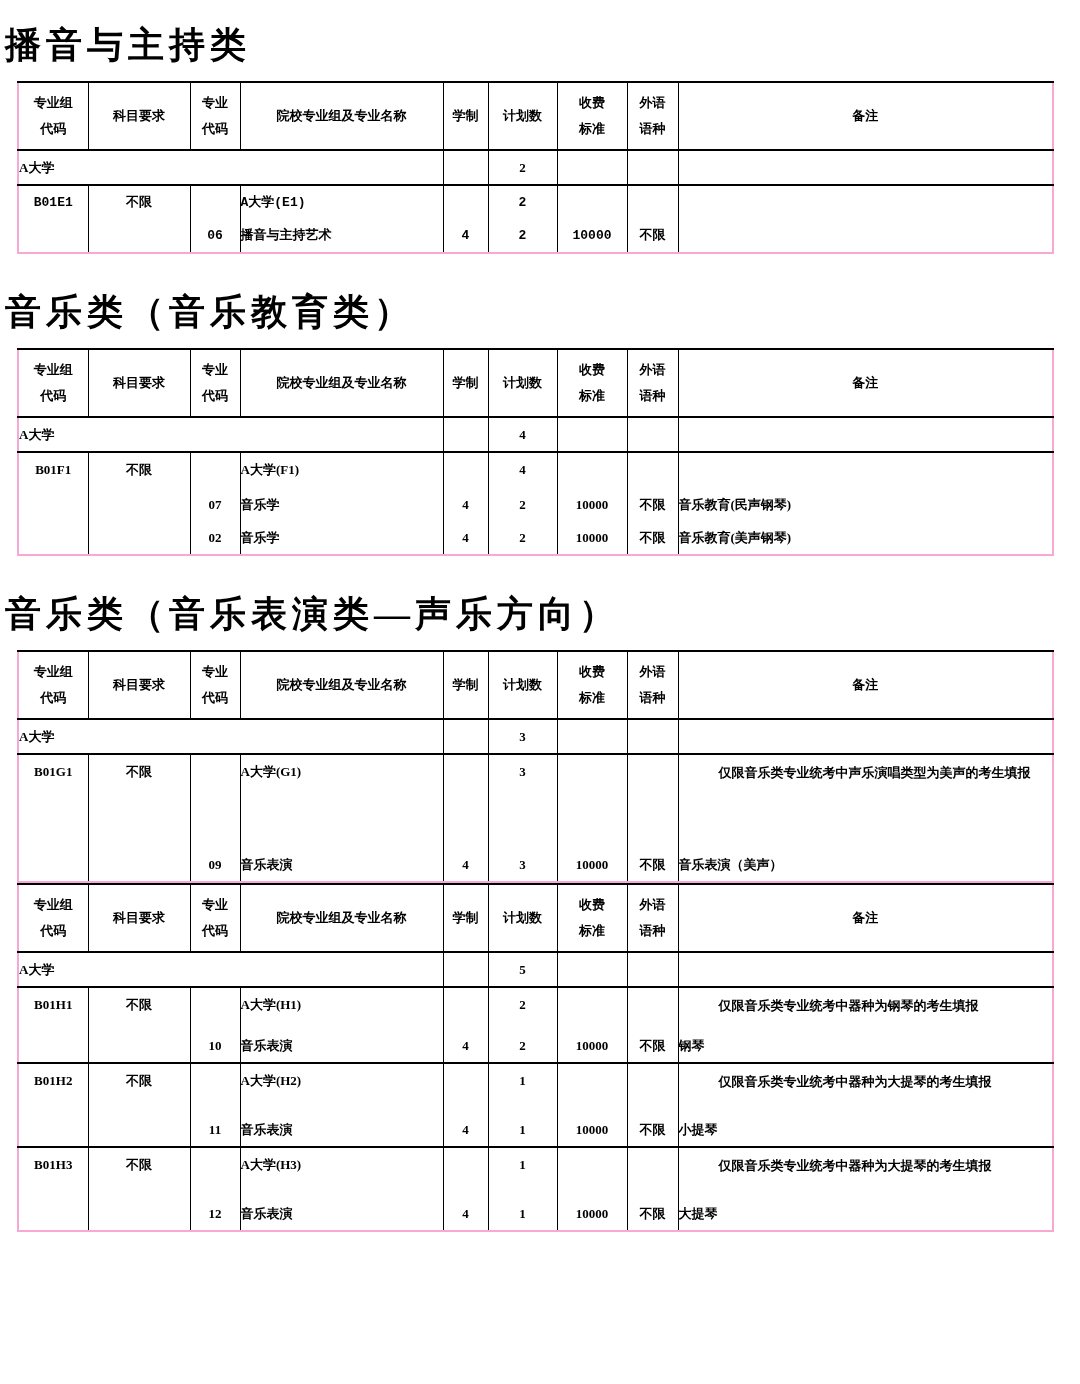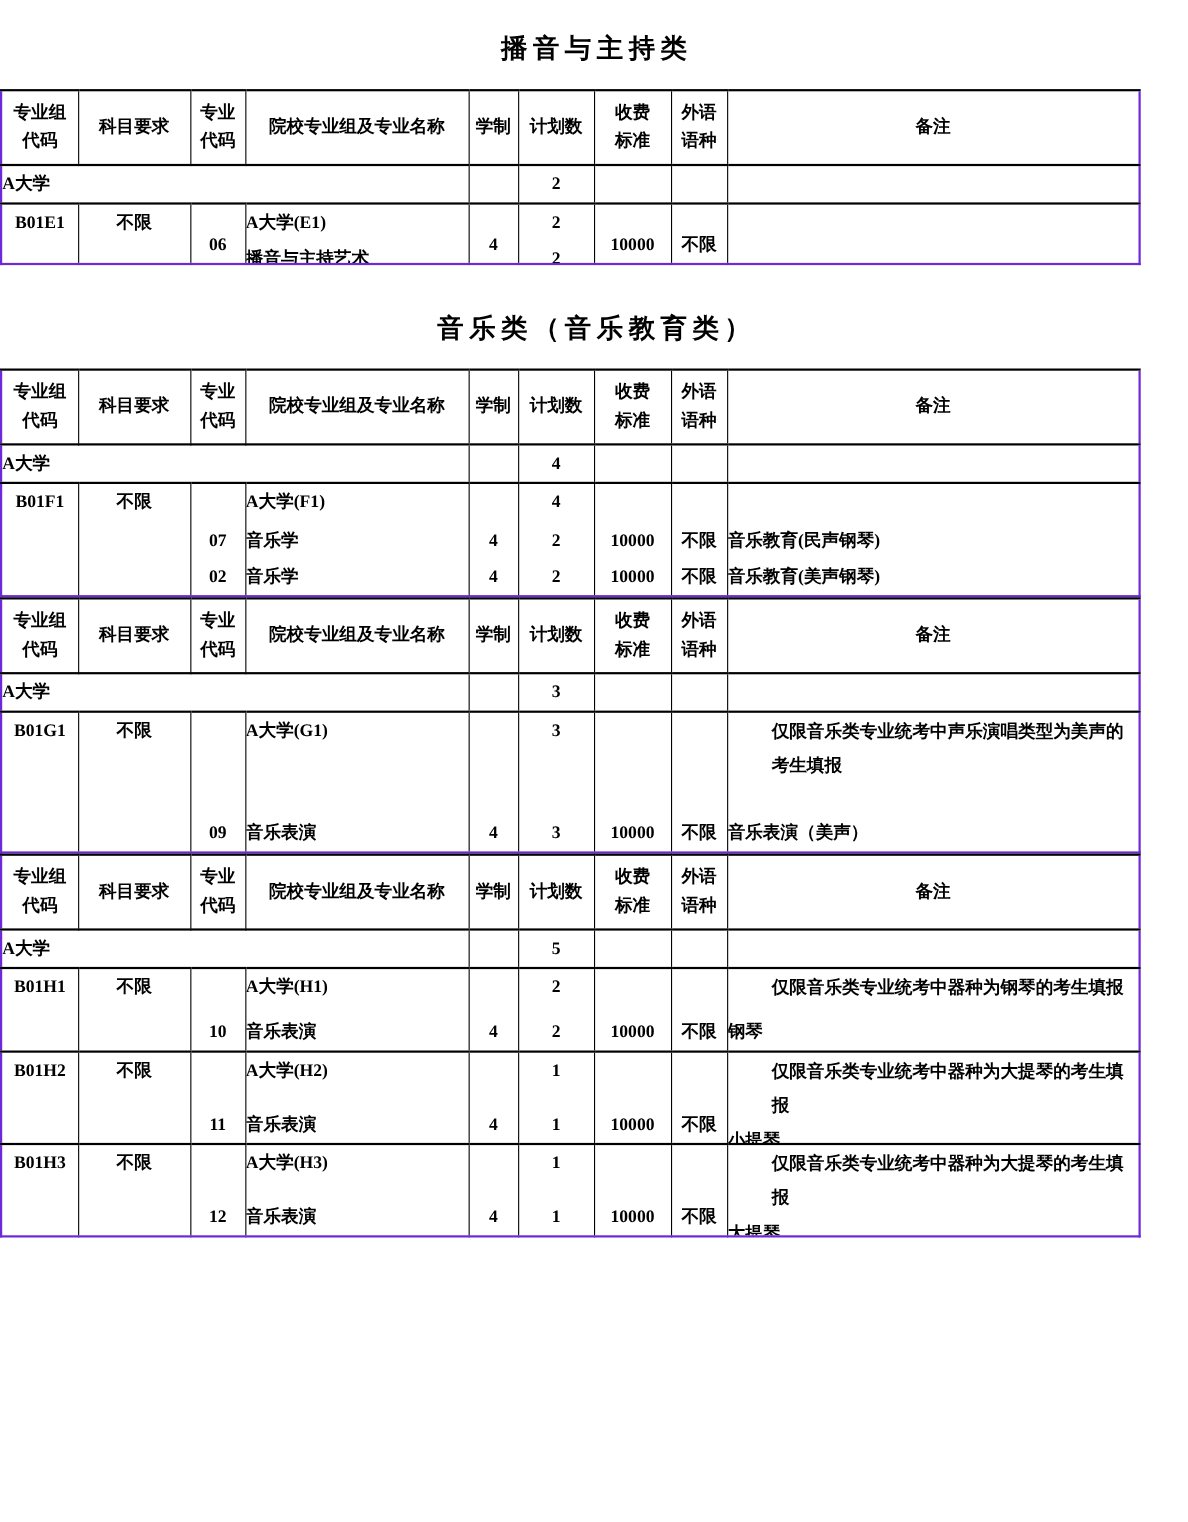--- a/index.html
+++ b/index.html
@@ -1,31 +1,31 @@
 <!DOCTYPE html>
 <html><head>
 <meta charset="utf-8">
 <style>
   html,body{margin:0;padding:0;background:#ffffff;}
   .page{position:relative;width:1080px;height:1384px;background:#ffffff;overflow:hidden;
         font-family:"Liberation Serif","DejaVu Serif",serif;color:#000;}
-  .sec-title{font-size:24px;font-weight:bold;line-height:36px;text-align:center;
+  .sec-title{font-size:36px;font-weight:bold;line-height:36px;text-align:left;
              letter-spacing:5px;text-indent:5px;margin:40px 0 18px 0;}
   .sec-title.first{margin-top:27px;}
-  table.plan{border-collapse:collapse;table-layout:fixed;width:1035px;
-             border:2px solid #6d28d9;font-weight:bold;font-size:16px;}
+  table.plan{border-collapse:collapse;table-layout:fixed;width:1035px;margin-left:17px;
+             border:2px solid #f9a8d4;font-weight:bold;font-size:13px;}
   table.plan td{border:1px solid #000;border-top:2px solid #000;padding:0;
                 vertical-align:middle;overflow:hidden;}
   tr.head td{height:66px;text-align:center;white-space:pre-line;line-height:26px;}
   tr.sum td{height:33px;}
   td.l{text-align:left;padding-left:4px;padding-right:2px;}
   td.c{text-align:center;}
   tr.grp td{vertical-align:top;}
   .cf{display:flex;flex-direction:column;justify-content:space-between;}
-  .h70  .cf{height:53px;}
+  .h70  .cf{height:66px;font-family:Liberation Mono, monospace;}
   .h105 .cf{height:101px;}
   .h103 .cf{height:126px;}
   .h78  .cf{height:74px;}
   .h110 .cf{height:82px;}
   .ln{height:33px;line-height:33px;flex:none;}
   .rk{line-height:31px;padding-top:2px;padding-left:40px;}
 </style>
 </head>
 <body>
 
@@ -267,20 +267,21 @@
               <div>
                 <div class="ln">音乐教育(民声钢琴)</div>
                 <div class="ln">音乐教育(美声钢琴)</div>
               </div>
             </div>
           </td>
     </tr>
   </tbody>
     </table>
 
+  <div class="sec-title">音乐类（音乐表演类—声乐方向）</div>
   <table class="plan">
     <colgroup>
       <col style="width:70px">
         <col style="width:102px">
         <col style="width:50px">
         <col style="width:203px">
       <col style="width:45px">
         <col style="width:69px">
         <col style="width:70px">
         <col style="width:51px">

